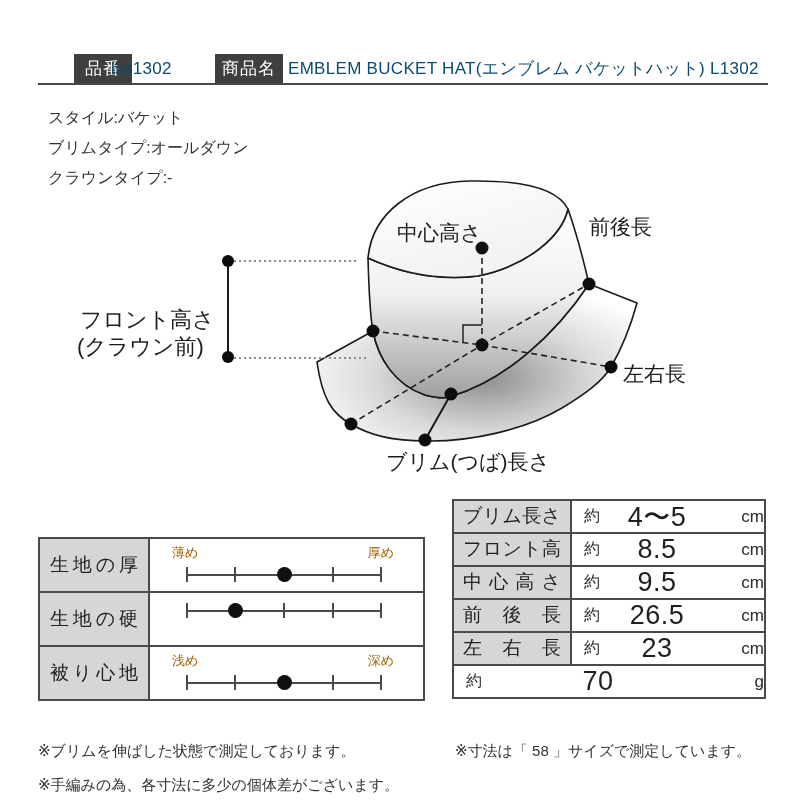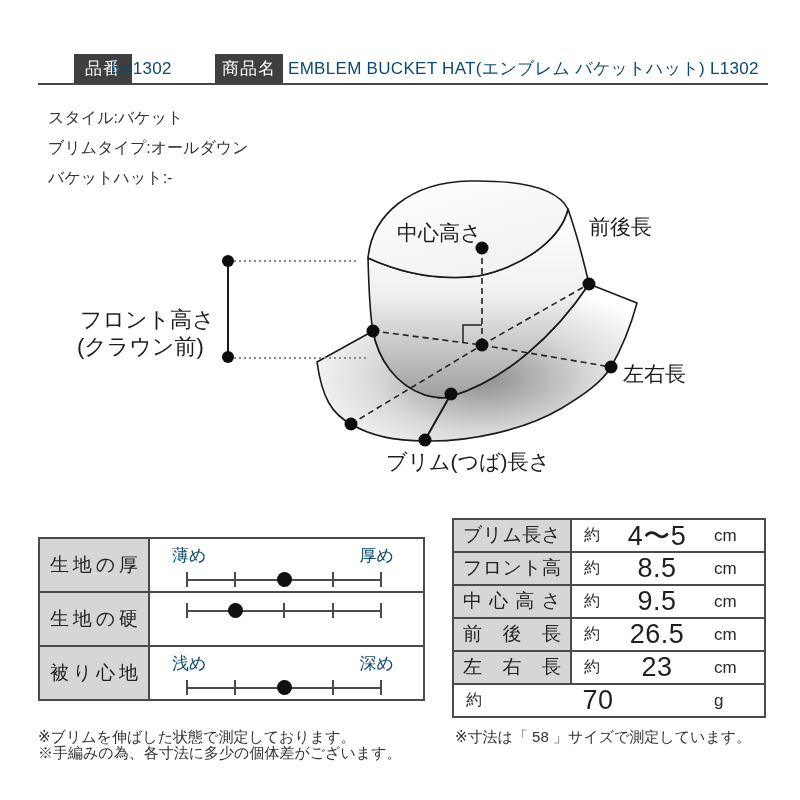--- a/index.html
+++ b/index.html
@@ -30,60 +30,60 @@
   .attr-row + .attr-row{border-top:2px solid #4a4a4a;}
   .attr-label{
     width:110px;background:#d6d6d6;border-right:2px solid #4a4a4a;
     box-sizing:border-box;font-size:19px;color:#222;
     display:block;padding:0 10px;line-height:51px;
     text-align:justify;text-align-last:justify;
   }
   .attr-ctrl{flex:1;padding:5px 14px 0 20px;box-sizing:border-box;}
   .minmax{
     width:222px;display:flex;justify-content:space-between;
-    font-size:17px;color:#0c4a6e;margin-left:2px;align-items:flex-end;
+    font-size:13px;color:#a16207;margin-left:2px;align-items:flex-end;
   }
   .track{position:relative;width:196px;height:15px;margin:5px 0 0 16px;}
   .track .rail{position:absolute;left:0;right:0;top:6.5px;height:2px;background:#4a4a4a;}
   .tick{position:absolute;top:0;width:2px;height:15px;background:#4a4a4a;}
   .sdot{position:absolute;top:0;width:15px;height:15px;border-radius:50%;background:#101010;}
   
   .spec-table{
-    left:452px;top:518px;width:314px;height:200px;
+    left:452px;top:499px;width:314px;height:200px;
     border:2px solid #4a4a4a;box-sizing:border-box;
     display:flex;flex-direction:column;
   }
   .spec-row{flex:1;display:flex;min-height:0;}
   .spec-row + .spec-row{border-top:2px solid #4a4a4a;}
   .spec-label{
     width:118px;background:#d6d6d6;border-right:2px solid #4a4a4a;
     box-sizing:border-box;font-size:19px;color:#222;
     padding:0 9px;line-height:29px;
     text-align:justify;text-align-last:justify;
   }
   .spec-vals{flex:1;display:flex;align-items:center;}
   .spec-approx{font-size:16px;padding-left:12px;color:#2a2a2a;}
   .spec-value{flex:1;text-align:center;font-size:27px;color:#1f1f1f;letter-spacing:.5px;}
-  .spec-unit{width:50px;text-align:left;font-size:17px;color:#2a2a2a;}
-  
-  .note{font-size:15px;color:#333;line-height:22px;white-space:pre;}
+  .spec-unit{width:50px;text-align:right;font-size:17px;color:#2a2a2a;}
+  
+  .note{font-size:15px;color:#333;line-height:22px;white-space:pre;margin-top:14px;}
 </style>
 </head>
 <body>
 
 <div class="abs badge" style="left:38px;top:54px;width:58px;margin-left:36px;">品番</div>
 <div class="abs hdr-text" style="left:111px;top:54px;">lss1302</div>
 <div class="abs badge" style="left:215px;top:54px;width:68px;">商品名</div>
 <div class="abs hdr-text" style="left:288px;top:54px;">EMBLEM BUCKET HAT(エンブレム バケットハット) L1302</div>
 <div class="abs hdr-line" style="left:38px;top:83px;"></div>
 
 <div class="abs details" style="left:48px;top:103px;">
   <div>スタイル:バケット</div>
   <div>ブリムタイプ:オールダウン</div>
-  <div>バケットハット:-</div>
+  <div>クラウンタイプ:-</div>
 </div>
 
 <svg class="abs" style="left:0;top:0;" width="800" height="800" viewBox="0 0 800 800">
   <defs>
     <linearGradient id="gBody" x1="0" y1="0" x2="0" y2="1">
       <stop offset="0" stop-color="#ffffff"></stop>
       <stop offset="0.45" stop-color="#f0f0f0"></stop>
       <stop offset="1" stop-color="#9f9f9f"></stop>
     </linearGradient>
     <linearGradient id="gTop" x1="0" y1="0" x2="0.6" y2="1">
@@ -236,14 +236,14 @@
   <div class="spec-row">
     <div class="spec-vals">
       <span class="spec-approx">約</span>
       <span class="spec-value">70</span>
       <span class="spec-unit">g</span>
     </div>
   </div>
 </div>
 
 <div class="abs note" style="left:38px;top:726px;">※ブリムを伸ばした状態で測定しております。</div>
-<div class="abs note" style="left:38px;top:744px;font-family:Liberation Mono, monospace;">※手編みの為、各寸法に多少の個体差がございます。</div>
+<div class="abs note" style="left:38px;top:760px;">※手編みの為、各寸法に多少の個体差がございます。</div>
 <div class="abs note" style="left:455px;top:726px;">※寸法は「 58 」サイズで測定しています。</div>
 
 </body></html>

